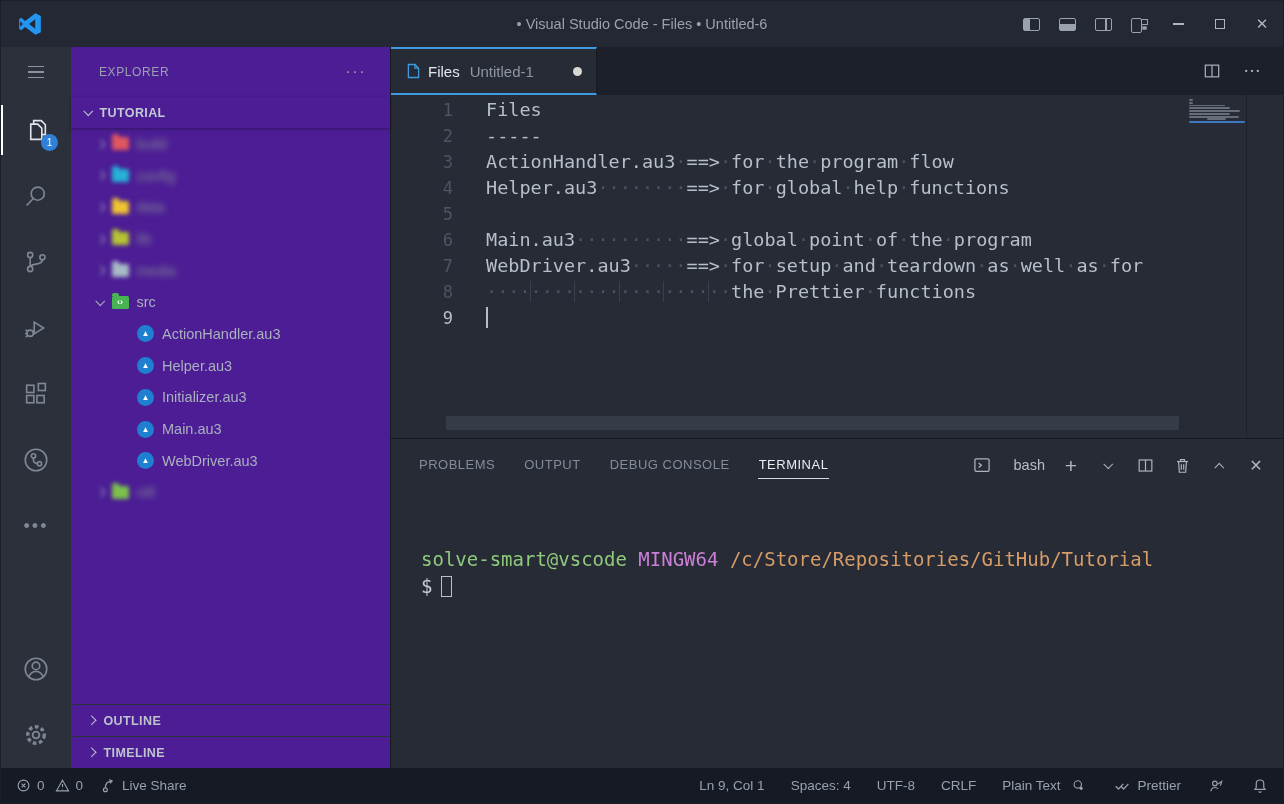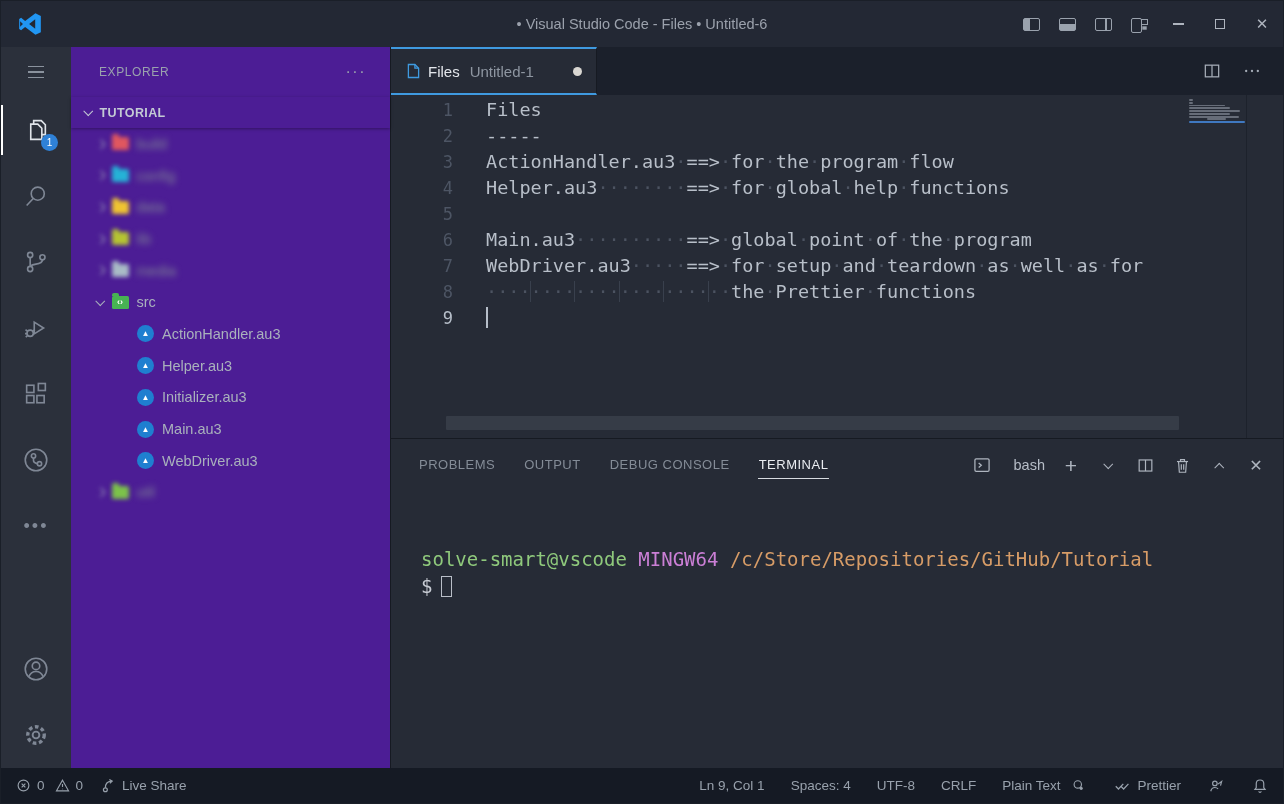--- a/index.html
+++ b/index.html
@@ -291,20 +291,28 @@
             <span class="au3-icon">▲</span>
             <span class="tree-label">WebDriver.au3</span>
           </div>
           <div class="tree-row" style="padding-left: 26px;">
             <span class="chev right blurred"></span>
             <span class="folder-icon blurred" style="background: rgb(124, 194, 74);"></span>
             <span class="tree-label blurtext">util</span>
           </div>
         </div>
       <div class="sidebar-bottom">
+        <div class="side-section">
+          <span class="chev right"></span>
+          <span>OUTLINE</span>
+        </div>
+        <div class="side-section">
+          <span class="chev right"></span>
+          <span>TIMELINE</span>
+        </div>
       </div>
     </div>
 
     <div class="editor-area">
       <div class="tabbar">
         <div class="tab">
           <svg class="file-icon" viewBox="0 0 14 17" fill="none" stroke="#3f9ae0" stroke-width="1.4">
             <path d="M1.5 1.5 h7 l4 4 v10 h-11 z"></path>
               <path d="M8.5 1.5 v4 h4"></path>
           </svg>

